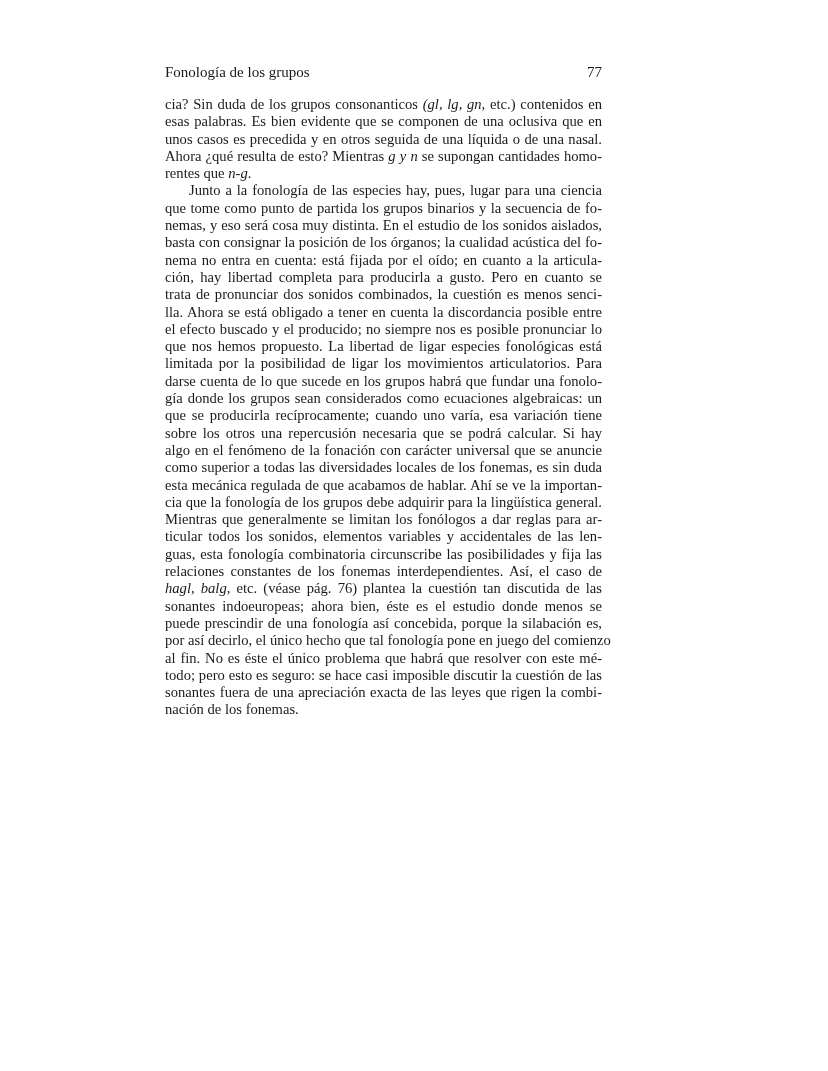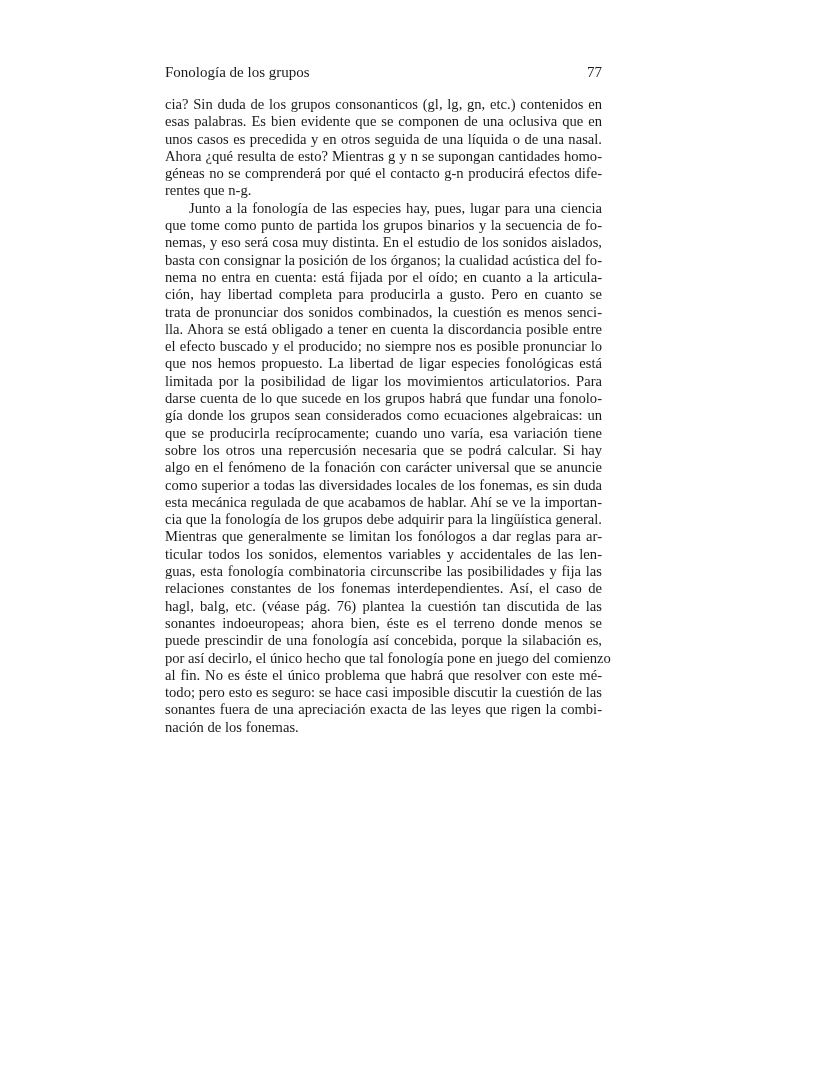--- a/index.html
+++ b/index.html
@@ -45,37 +45,36 @@
       text-align: justify;
       text-align-last: justify;
       height: 17.3px;
     }
     .line.last {
       text-align-last: left;
     }
     .line.indent {
       padding-left: 24px;
     }
-    .it { }
+    .it { font-style: italic; }
   </style>
 </head>
 <body>
 
 <div class="page">
   <div class="running-head">
     <span class="running-title">Fonología de los grupos</span>
     <span class="page-number">77</span>
   </div>
   <div class="body-text" id="body-text">
       <div>
         <span class="line"><span>cia? Sin duda de los grupos consonanticos </span><span class="it">(gl, lg, gn,</span><span> etc.) contenidos en</span></span>
         <span class="line"><span>esas palabras. Es bien evidente que se componen de una oclusiva que en</span></span>
         <span class="line"><span>unos casos es precedida y en otros seguida de una líquida o de una nasal.</span></span>
         <span class="line"><span>Ahora ¿qué resulta de esto? Mientras </span><span class="it">g y n</span><span> se supongan cantidades homo-</span></span>
-        <span class="line"><span>géneas no se comprenderá por qué el contacto </span><span class="it">g-n</span><span> producirá efectos dife-</span></span>
         <span class="line last"><span>rentes que </span><span class="it">n-g</span><span>.</span></span>
       </div>
       <div>
         <span class="line indent"><span>Junto a la fonología de las especies hay, pues, lugar para una ciencia</span></span>
         <span class="line"><span>que tome como punto de partida los grupos binarios y la secuencia de fo-</span></span>
         <span class="line"><span>nemas, y eso será cosa muy distinta. En el estudio de los sonidos aislados,</span></span>
         <span class="line"><span>basta con consignar la posición de los órganos; la cualidad acústica del fo-</span></span>
         <span class="line"><span>nema no entra en cuenta: está fijada por el oído; en cuanto a la articula-</span></span>
         <span class="line"><span>ción, hay libertad completa para producirla a gusto. Pero en cuanto se</span></span>
         <span class="line"><span>trata de pronunciar dos sonidos combinados, la cuestión es menos senci-</span></span>
@@ -89,21 +88,21 @@
         <span class="line"><span>sobre los otros una repercusión necesaria que se podrá calcular. Si hay</span></span>
         <span class="line"><span>algo en el fenómeno de la fonación con carácter universal que se anuncie</span></span>
         <span class="line"><span>como superior a todas las diversidades locales de los fonemas, es sin duda</span></span>
         <span class="line"><span>esta mecánica regulada de que acabamos de hablar. Ahí se ve la importan-</span></span>
         <span class="line"><span>cia que la fonología de los grupos debe adquirir para la lingüística general.</span></span>
         <span class="line"><span>Mientras que generalmente se limitan los fonólogos a dar reglas para ar-</span></span>
         <span class="line"><span>ticular todos los sonidos, elementos variables y accidentales de las len-</span></span>
         <span class="line"><span>guas, esta fonología combinatoria circunscribe las posibilidades y fija las</span></span>
         <span class="line"><span>relaciones constantes de los fonemas interdependientes. Así, el caso de</span></span>
         <span class="line"><span class="it">hagl, balg,</span><span> etc. (véase pág. 76) plantea la cuestión tan discutida de las</span></span>
-        <span class="line"><span>sonantes indoeuropeas; ahora bien, éste es el terreno donde menos se</span></span>
+        <span class="line"><span>sonantes indoeuropeas; ahora bien, éste es el estudio donde menos se</span></span>
         <span class="line"><span>puede prescindir de una fonología así concebida, porque la silabación es,</span></span>
         <span class="line"><span>por así decirlo, el único hecho que tal fonología pone en juego del comienzo</span></span>
         <span class="line"><span>al fin. No es éste el único problema que habrá que resolver con este mé-</span></span>
         <span class="line"><span>todo; pero esto es seguro: se hace casi imposible discutir la cuestión de las</span></span>
         <span class="line"><span>sonantes fuera de una apreciación exacta de las leyes que rigen la combi-</span></span>
         <span class="line last"><span>nación de los fonemas.</span></span>
       </div>
     </div>
 </div>
 

